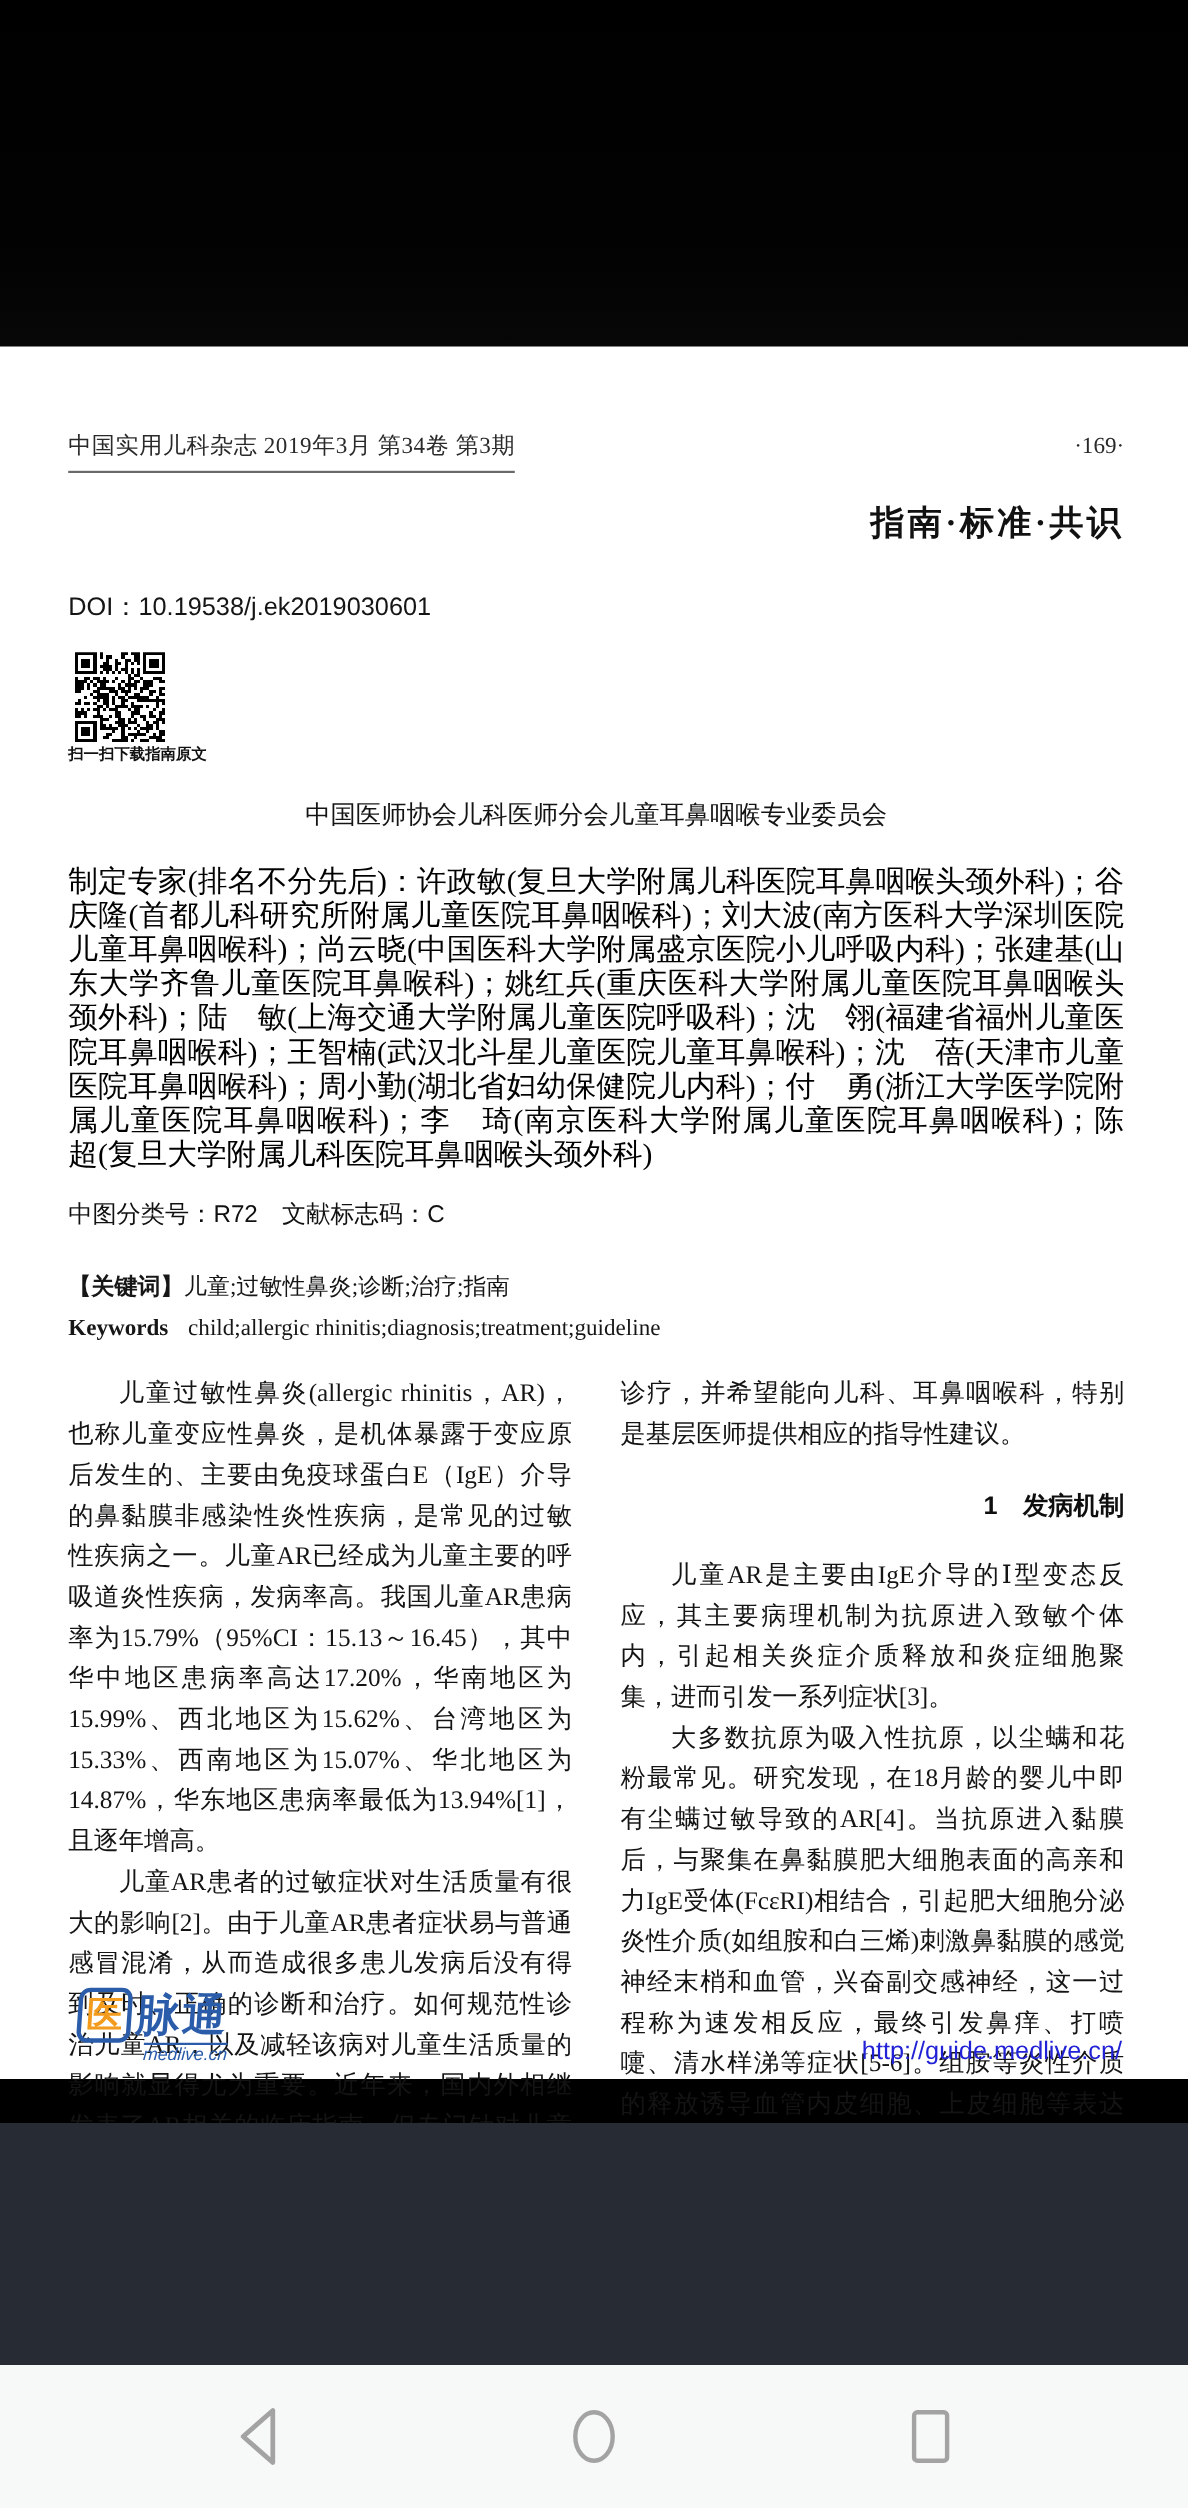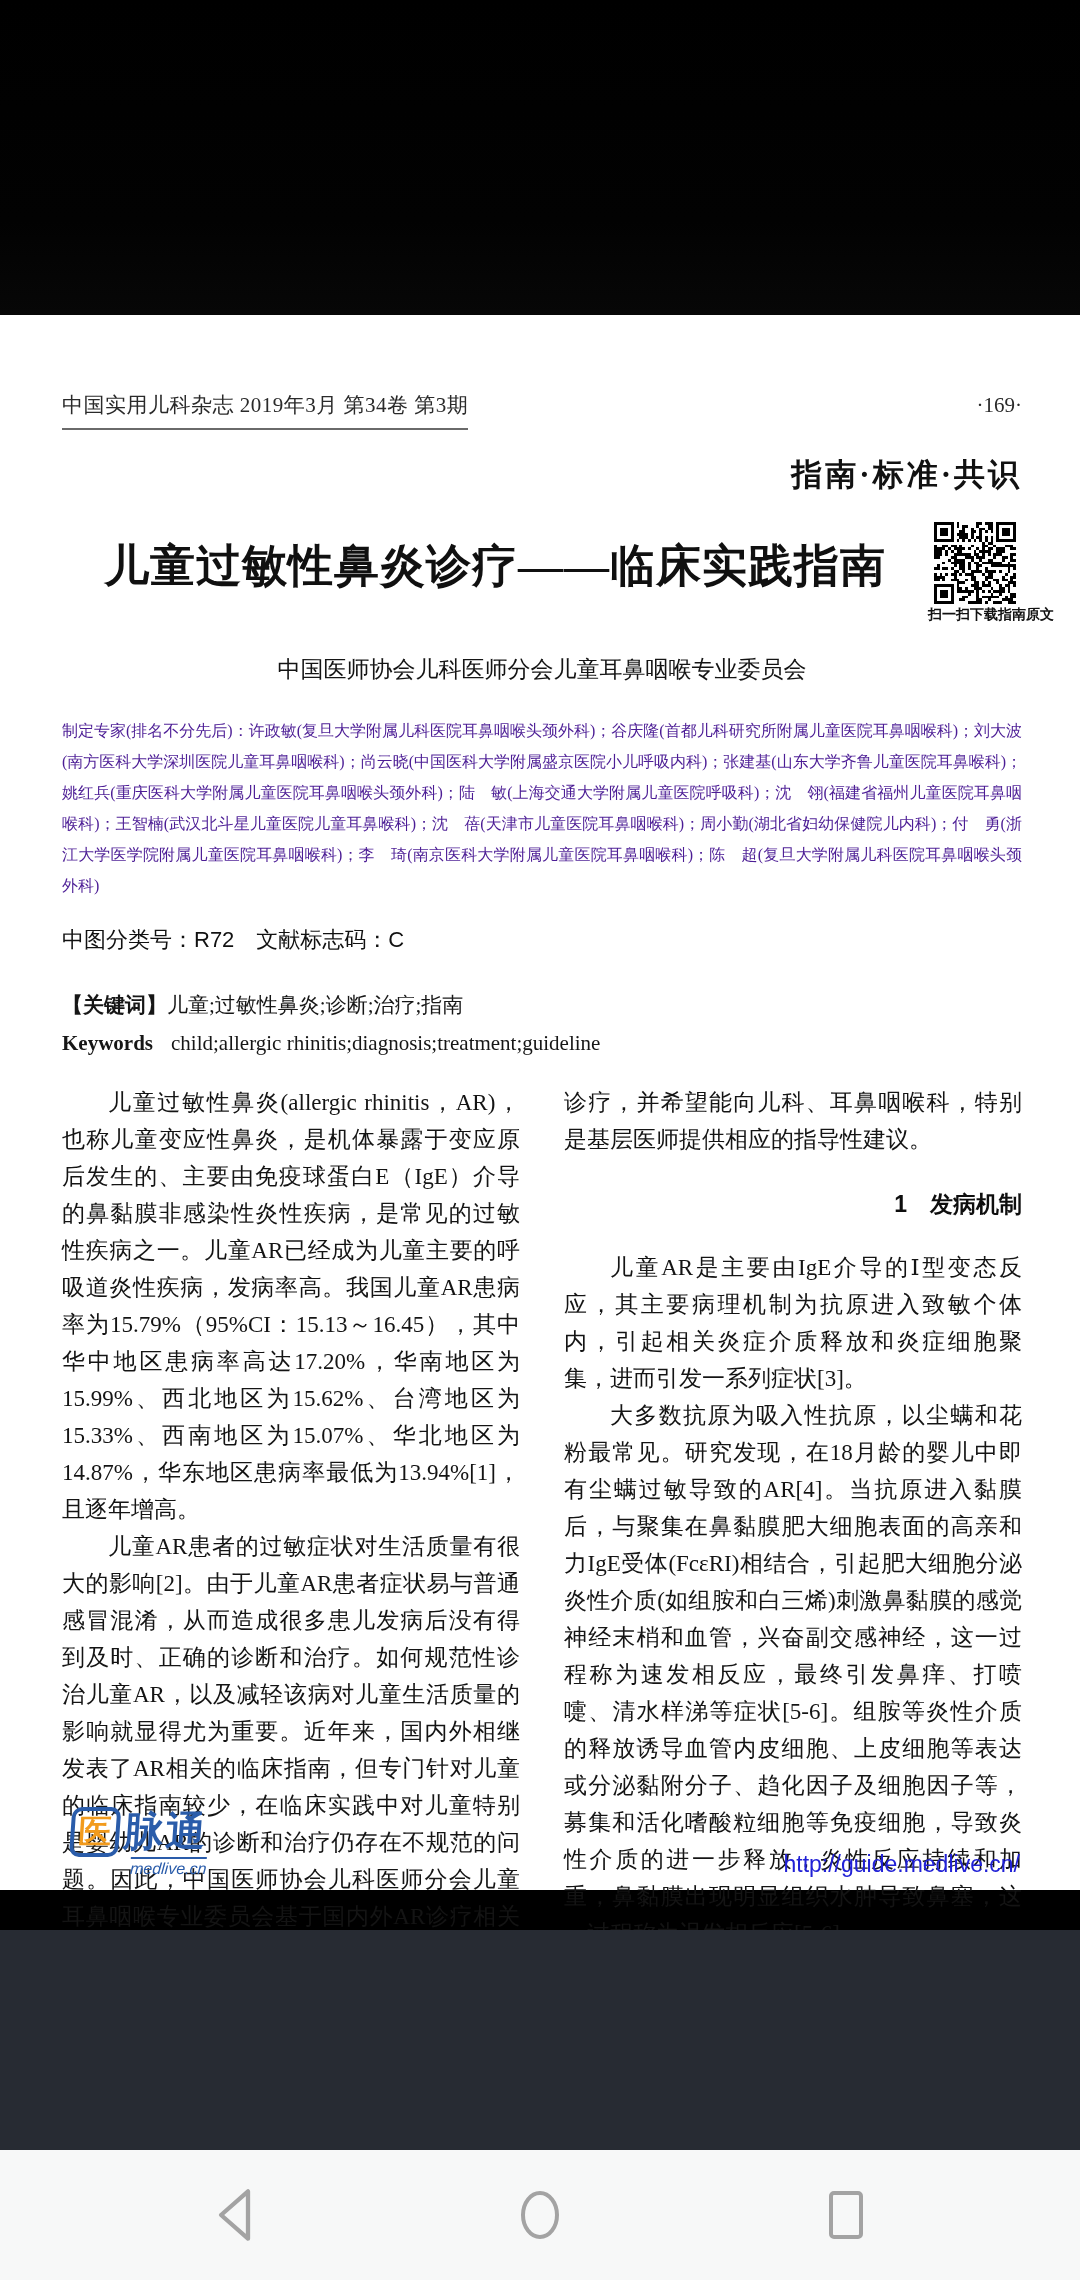--- a/index.html
+++ b/index.html
@@ -29,21 +29,21 @@
 
   .title-row{display:flex;margin-top:26px;align-items:flex-start;}
   .main-title{flex:1;text-align:center;font-size:45px;font-weight:700;letter-spacing:1px;color:#101010;padding-top:14px;}
   .qr-block{width:94px;flex:0 0 94px;}
   .qr-block svg{display:block;width:82px;height:82px;margin:0 auto;}
   .qr-caption{font-family:"Liberation Sans","DejaVu Sans",sans-serif;font-weight:700;font-size:14px;
     white-space:nowrap;text-align:center;margin-top:2px;letter-spacing:0;color:#111;}
 
   .subtitle{text-align:center;font-size:23px;margin-top:30px;color:#141414;}
 
-  .authors{margin-top:30px;font-size:16px;line-height:31px;text-align:justify;color:#4c1d95;}
+  .authors{margin-top:30px;font-size:27px;line-height:31px;text-align:justify;color:#000000;}
 
   .classification{margin-top:24px;font-family:"Liberation Sans","DejaVu Sans",sans-serif;
     font-weight:400;font-size:22px;color:#111;}
 
   .kw-row{margin-top:36px;font-size:21px;color:#161616;}
   .kw-row + .kw-row{margin-top:12px;}
   .kw-label-cn{font-family:"Liberation Sans","DejaVu Sans",sans-serif;font-weight:700;}
   .kw-label-en{font-weight:700;margin-right:18px;}
 
   .columns{display:flex;gap:44px;margin-top:28px;}
@@ -75,23 +75,23 @@
 
 <div class="page">
 
   <div class="hdr-row">
     <span class="journal-line">中国实用儿科杂志 2019年3月 第34卷 第3期</span>
     <span class="page-num">·169·</span>
   </div>
 
   <div class="section-label">指南·标准·共识</div>
 
+  <div class="doi">DOI：10.19538/j.ek2019030601</div>
 
   <div class="title-row">
-    <div class="main-title">儿童过敏性鼻炎诊疗——临床实践指南</div>
     <div class="qr-block">
       <svg id="qr-svg" viewBox="0 0 29 29" shape-rendering="crispEdges">
           <rect width="29" height="29" fill="#fff"></rect>
           <rect x="0" y="0" width="1" height="1" fill="#000"></rect>
           <rect x="1" y="0" width="1" height="1" fill="#000"></rect>
           <rect x="2" y="0" width="1" height="1" fill="#000"></rect>
           <rect x="3" y="0" width="1" height="1" fill="#000"></rect>
           <rect x="4" y="0" width="1" height="1" fill="#000"></rect>
           <rect x="5" y="0" width="1" height="1" fill="#000"></rect>
           <rect x="6" y="0" width="1" height="1" fill="#000"></rect>

